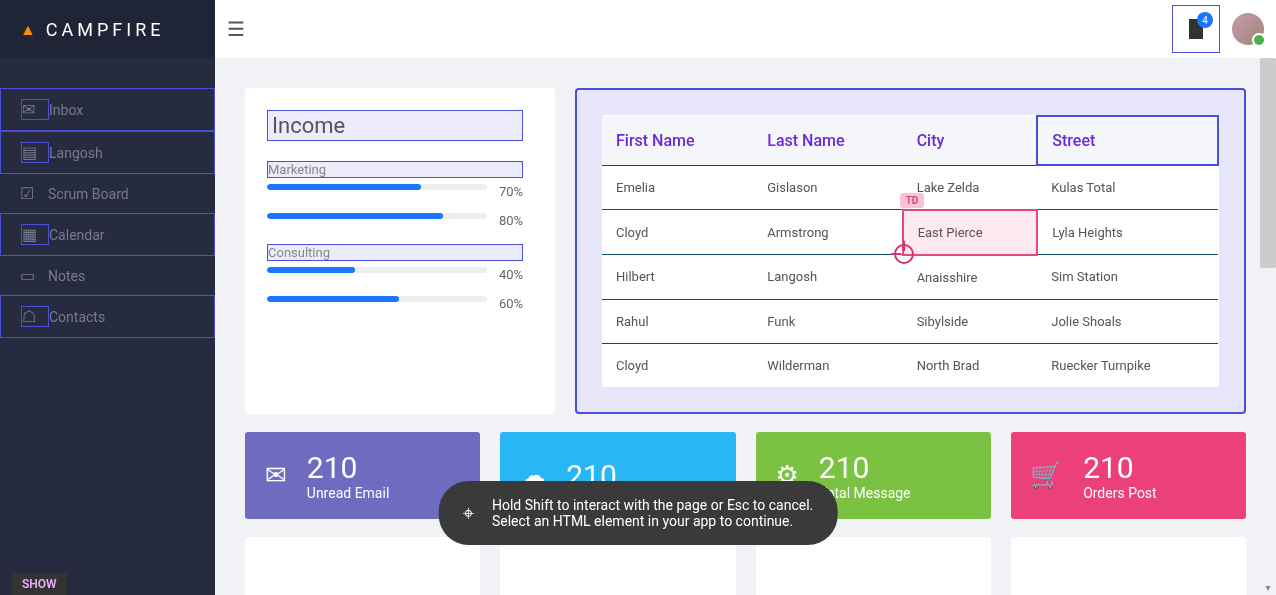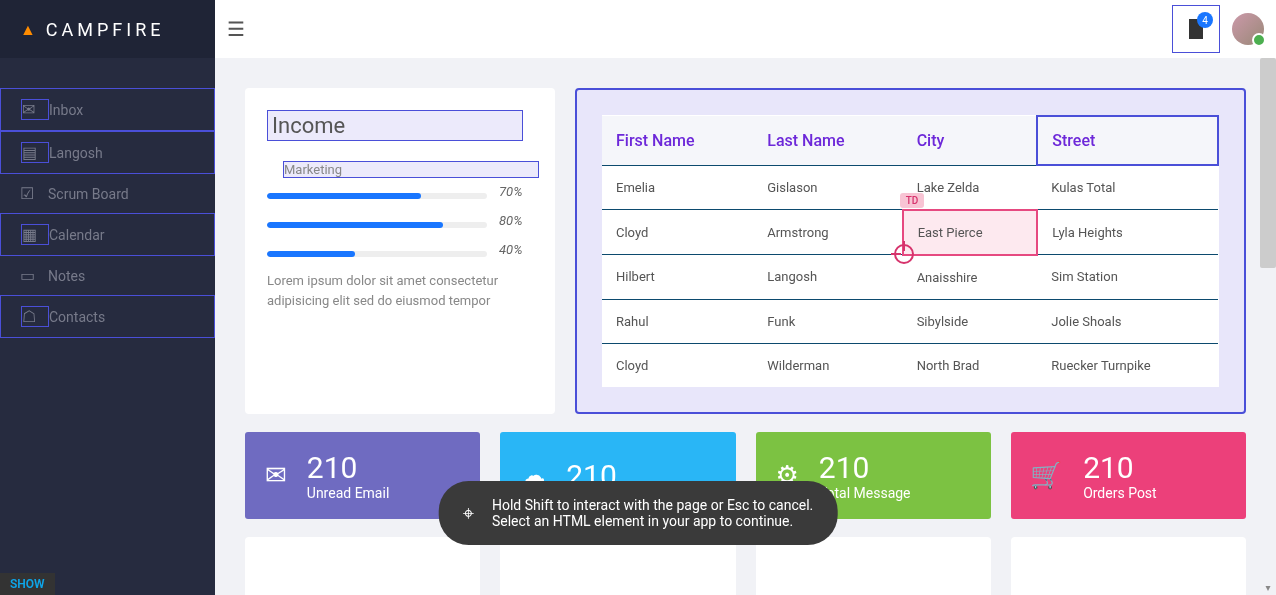--- a/index.html
+++ b/index.html
@@ -20,22 +20,22 @@
 .notif .badge{position:absolute;top:6px;right:6px;background:#1976ff;color:#fff;width:16px;height:16px;border-radius:50%;font-size:10px;display:flex;align-items:center;justify-content:center;}
 .avatar{width:32px;height:32px;border-radius:50%;background:linear-gradient(135deg,#c9a 0%,#987 100%);position:relative;}
 .avatar::after{content:"";position:absolute;right:-2px;bottom:-2px;width:10px;height:10px;border-radius:50%;background:#4caf50;border:2px solid #fff;}
 .content{position:absolute;left:215px;top:58px;right:0;bottom:0;overflow-y:auto;padding:30px;}
 .row1{display:flex;gap:20px;}
 .card{background:#fff;border-radius:4px;padding:22px;}
 .income-card{width:310px;}
 .income-title{font-size:22px;color:#555;border:1px solid #4a4fd8;background:#eceafb;padding:2px 4px;margin-bottom:18px;display:inline-block;width:256px;}
 .prog-row{margin-bottom:14px;}
 .prog-label{font-size:13px;color:#888;margin-bottom:6px;}
-.prog-label.hl{border:1px solid #4a4fd8;background:#eceafb;display:inline-block;width:256px;margin-left:16px;}
-.prog-wrap{display:flex;align-items:flex-end;gap:12px;font-style:italic;}
+.prog-label.hl{border:1px solid #4a4fd8;background:#eceafb;display:inline-block;width:256px;}
+.prog-wrap{display:flex;align-items:flex-start;gap:12px;}
 .prog-track{flex:1;height:6px;background:#eee;border-radius:3px;overflow:hidden;}
 .prog-fill{height:100%;background:#1976ff;border-radius:3px;}
 .prog-pct{font-size:13px;color:#666;width:34px;}
 .lorem{font-size:13px;color:#888;margin-top:12px;line-height:1.5;}
 .table-card{flex:1;border:2px solid #4a4fd8;background:#e8e6fa;padding:25px;}
 .tbl{width:100%;border-collapse:collapse;background:#fff;}
 .tbl th{background:#f5f6fa;text-align:left;padding:14px 14px;font-size:16px;color:#6d28d9;font-weight:500;}
 .tbl th.hl{border:2px solid #4a4fd8;}
 .tbl td{padding:14px 14px;font-size:13px;color:#555;border-top:1px solid #0c4a6e;}
 .tbl td.sel{background:#fde9ef;border:2px solid #e64980;position:relative;}
@@ -50,21 +50,21 @@
 .stat .snum{font-size:30px;font-weight:400;}
 .stat .slabel{font-size:14px;text-align:right;}
 .stat.purple{background:#6f6bc1;}
 .stat.blue{background:#29b6f6;}
 .stat.green{background:#7cc242;}
 .stat.pink{background:#ec407a;}
 .row3{display:flex;gap:20px;margin-top:18px;}
 .row3 .card{flex:1;height:80px;}
 .toast{position:fixed;left:50%;bottom:50px;transform:translateX(-50%);background:#3a3a3a;color:#fff;padding:16px 24px;border-radius:30px;font-size:14px;display:flex;align-items:center;gap:18px;z-index:100;}
 .toast .tico{font-size:20px;}
-.show-btn{position:fixed;left:0;bottom:0;background:#333;color:#0ea5e9;font-size:12px;font-weight:600;padding:4px 10px;z-index:50;}
+.show-btn{position:fixed;left:12px;bottom:0;background:#333;color:#f0abfc;font-size:12px;font-weight:600;padding:4px 10px;z-index:50;}
 .scrollbar{position:absolute;right:0;top:58px;width:16px;height:210px;background:#ccc;border-radius:2px;}
 .scrolldown{position:absolute;right:0;bottom:0;width:16px;height:16px;color:#888;font-size:10px;display:flex;align-items:center;justify-content:center;}
 </style>
 </head>
 <body>
 
 <div class="sidebar">
   <div class="logo">
     <span class="flame">▲</span>
     <span>CAMPFIRE</span>
@@ -120,29 +120,33 @@
               <div class="prog-pct">70%</div>
             </div></div>
           <div class="prog-row">
             <div class="prog-wrap">
               <div class="prog-track">
                 <div class="prog-fill" style="width:80%"></div>
               </div>
               <div class="prog-pct">80%</div>
             </div>
           </div>
-          <div class="prog-row"><div class="prog-wrap">
+          <div class="prog-row"><div class="prog-label hl">Consulting</div><div class="prog-wrap">
               <div class="prog-track">
                 <div class="prog-fill" style="width:40%"></div>
               </div>
               <div class="prog-pct">40%</div>
             </div></div>
-          <div class="prog-row"></div>
-        </div>
-      <div class="lorem">Lorem ipsum dolor sit amet consectetur adipisicing elit sed do eiusmod tempor</div>
+          <div class="prog-row"><div class="prog-wrap">
+              <div class="prog-track">
+                <div class="prog-fill" style="width:60%"></div>
+              </div>
+              <div class="prog-pct">60%</div>
+            </div></div>
+        </div>
     </div>
     <div class="card table-card">
       <table class="tbl">
         <thead>
             <tr id="thead-row">
               <th>First Name</th>
               <th>Last Name</th>
               <th>City</th>
               <th class="hl">Street</th>
             </tr>

